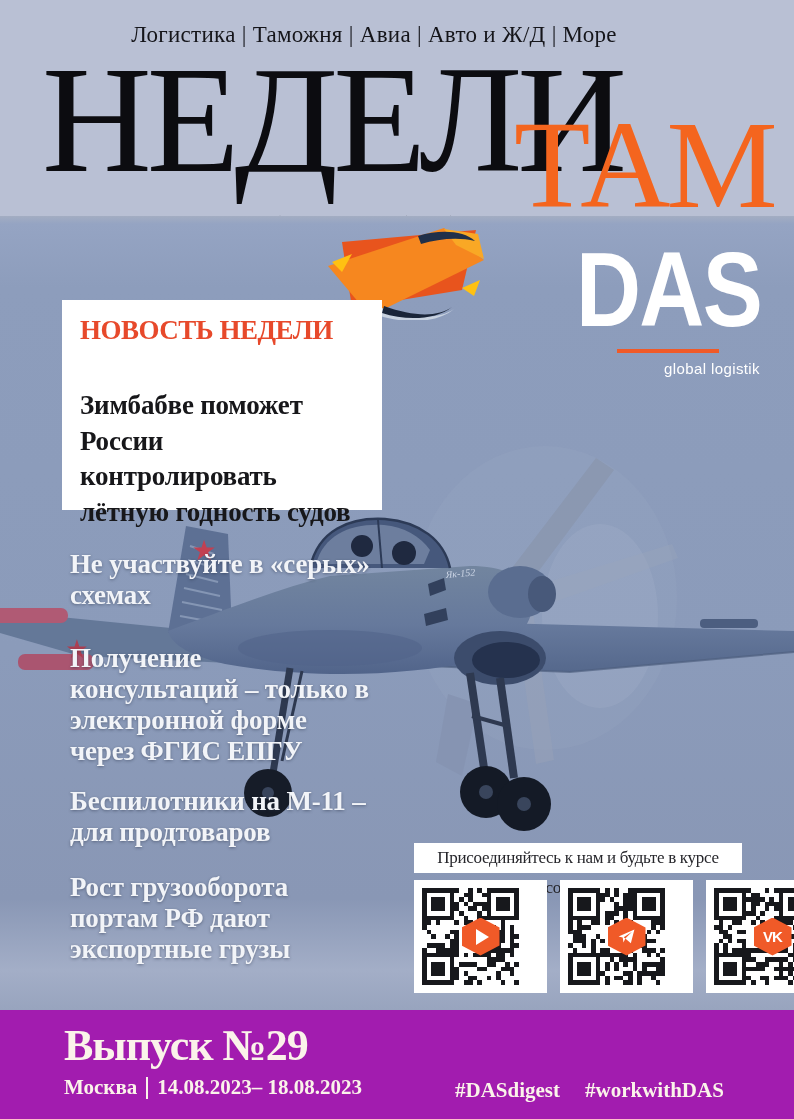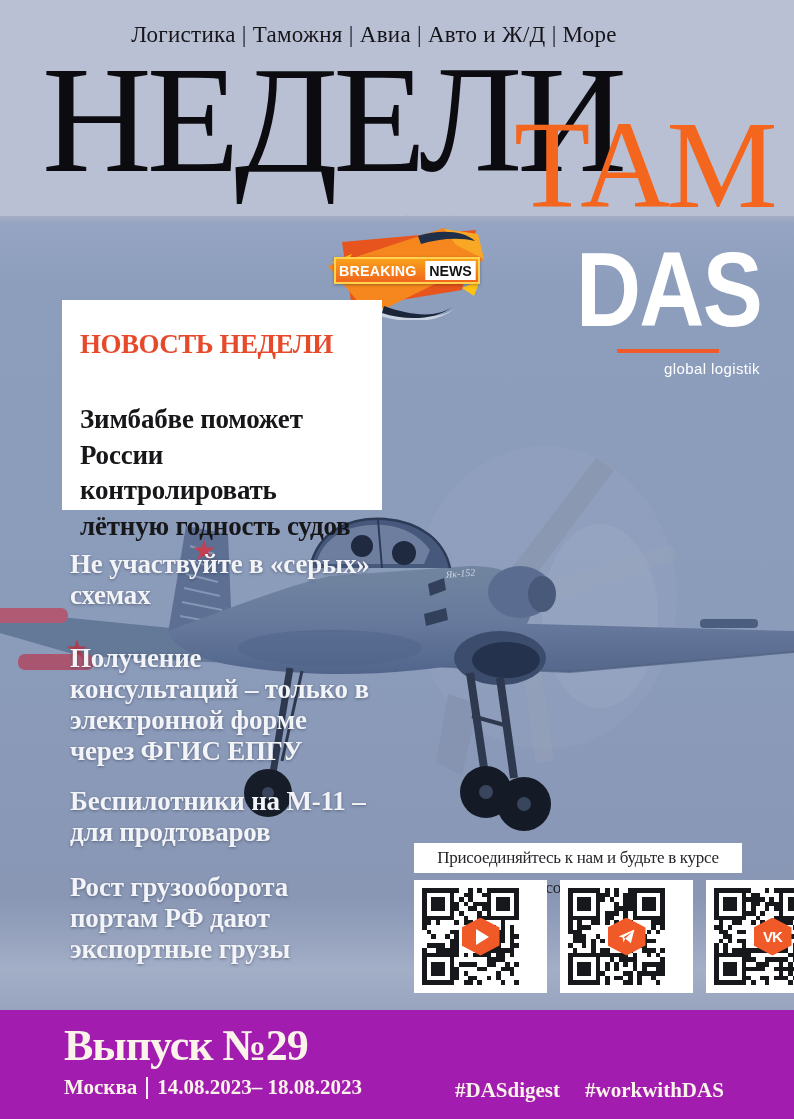--- a/index.html
+++ b/index.html
@@ -32,21 +32,21 @@
 
   
   .das{position:absolute;left:576px;top:30px;width:184px;}
   .das-name{font:700 106px/0.82 "Liberation Sans",sans-serif;color:#fff;
             transform:scaleX(.85);transform-origin:0 50%;letter-spacing:-2px;}
   .das-rule{width:102px;height:4px;background:#f05a28;margin:16px 0 8px 41px;}
   .das-sub{font:15px/1 "Liberation Sans",sans-serif;color:#fff;text-align:right;width:184px;letter-spacing:.4px;}
 
   
   .featured{position:absolute;left:62px;top:84px;width:320px;height:210px;background:#fff;
-            padding:31px 18px;box-sizing:border-box;}
+            padding:17px 18px;box-sizing:border-box;}
   .featured-label{font:700 27px/1 "Liberation Serif",serif;color:#e7492b;letter-spacing:-.5px;}
   .featured-headline{margin-top:44px;font:700 27px/1.32 "Liberation Serif",serif;color:#17171a;
                      white-space:pre-line;letter-spacing:-.2px;}
 
   
   .hl{position:absolute;left:70px;font:700 27px/31px "Liberation Serif",serif;color:#f2f4f8;
       white-space:pre-line;text-shadow:0 1px 3px rgba(30,40,60,.45);letter-spacing:-.2px;}
   .hl-0{top:333px;} .hl-1{top:427px;} .hl-2{top:570px;} .hl-3{top:656px;}
 
   
@@ -165,24 +165,20 @@
       <svg width="162" height="94" viewBox="0 0 162 94">
         <polygon points="16,16 150,4 136,64 26,82" fill="#e8541d"></polygon>
         <polygon points="2,40 118,2 158,34 44,90" fill="#f6871f"></polygon>
         <polygon points="118,3 152,8 158,33 130,19" fill="#f9a825"></polygon>
         <path d="M92,10 C115,3 138,5 149,15 C132,11 112,13 95,18 Z" fill="#20304a"></path>
         <path d="M56,82 C88,94 114,93 128,83 C112,97 80,98 54,90 Z" fill="#c8d2e0"></path>
         <path d="M58,80 C88,91 112,91 126,81 C110,94 80,95 56,87 Z" fill="#1a2539"></path>
         <polygon points="6,36 26,28 16,46" fill="#ffc112"></polygon>
         <polygon points="136,62 154,54 148,70" fill="#ffc112"></polygon>
       </svg>
-      <div class="badge-banner">
-        <span class="badge-breaking">BREAKING</span>
-        <span class="badge-news">NEWS</span>
-      </div>
     </div>
 
     <div class="das">
       <div class="das-name">DAS</div>
       <div class="das-rule"></div>
       <div class="das-sub">global logistik</div>
     </div>
 
     <div class="featured">
       <div class="featured-label">НОВОСТЬ НЕДЕЛИ</div>

